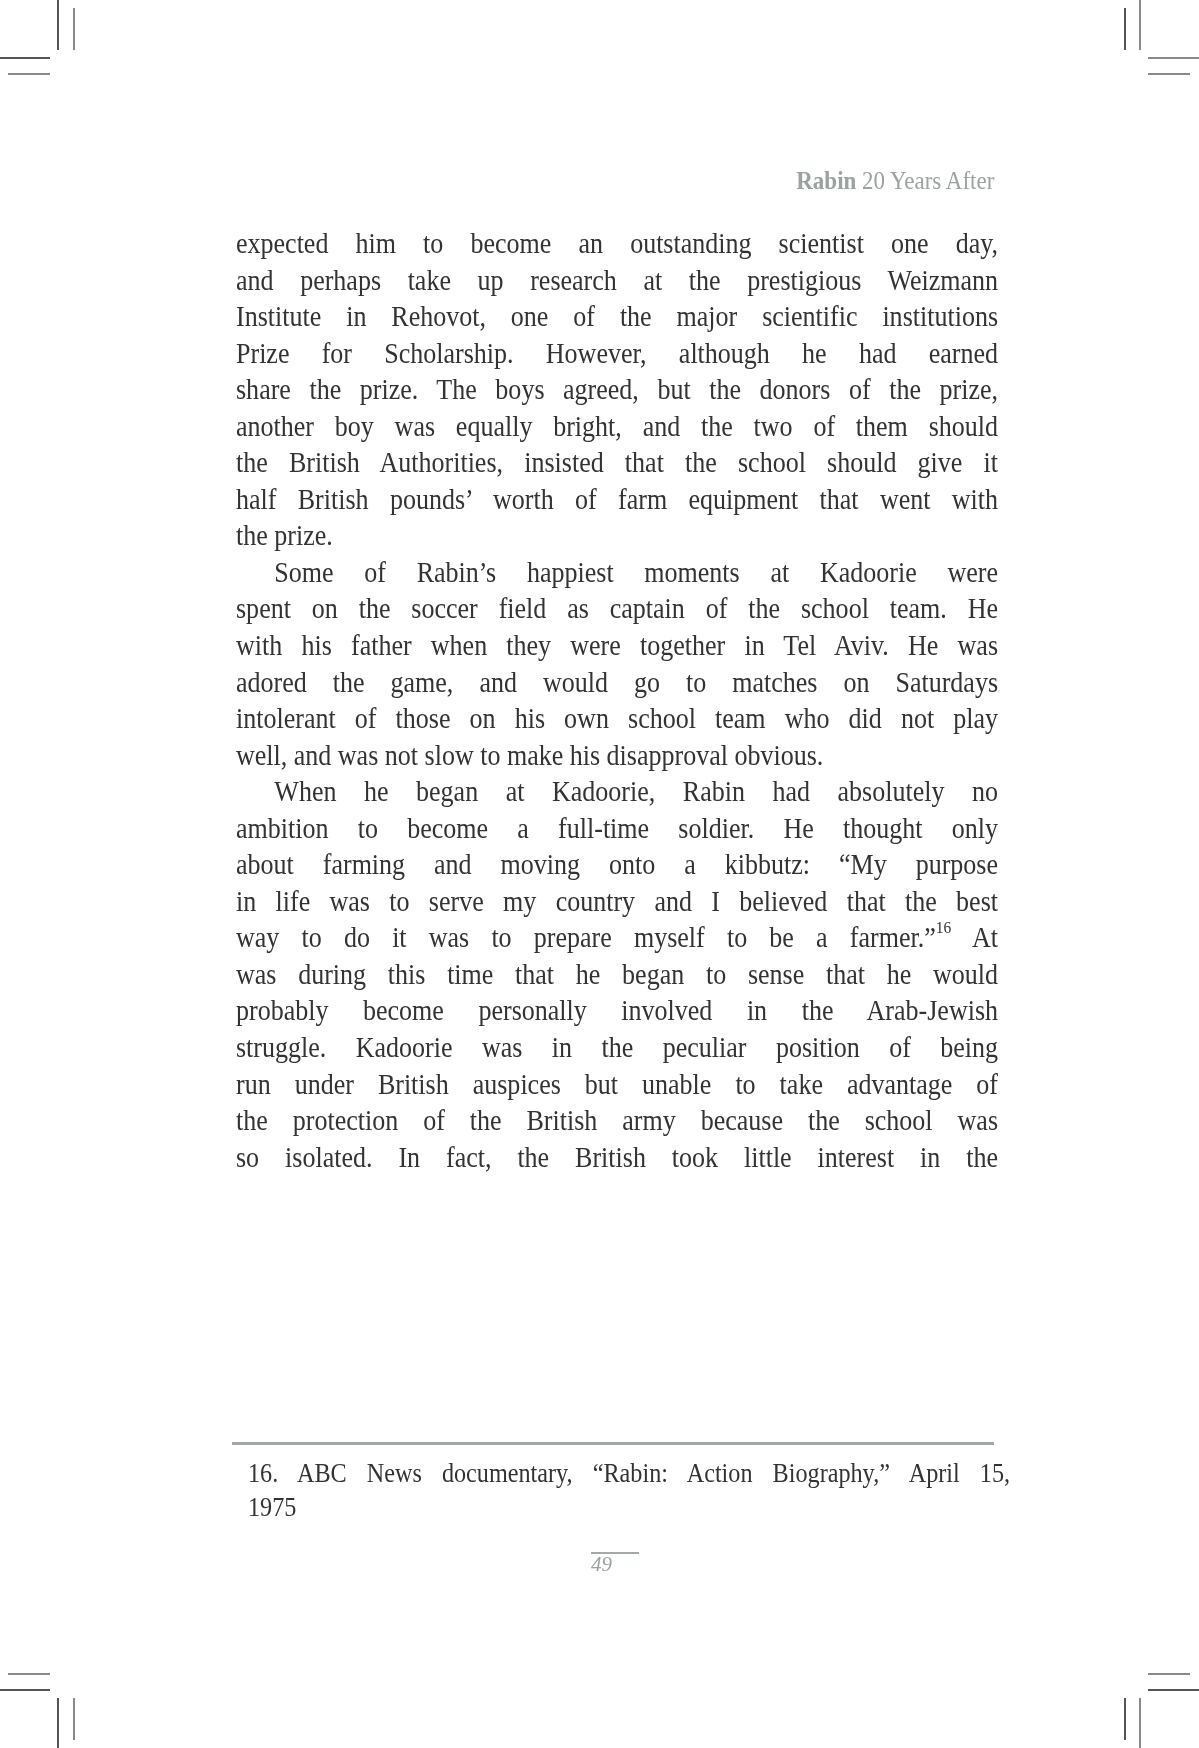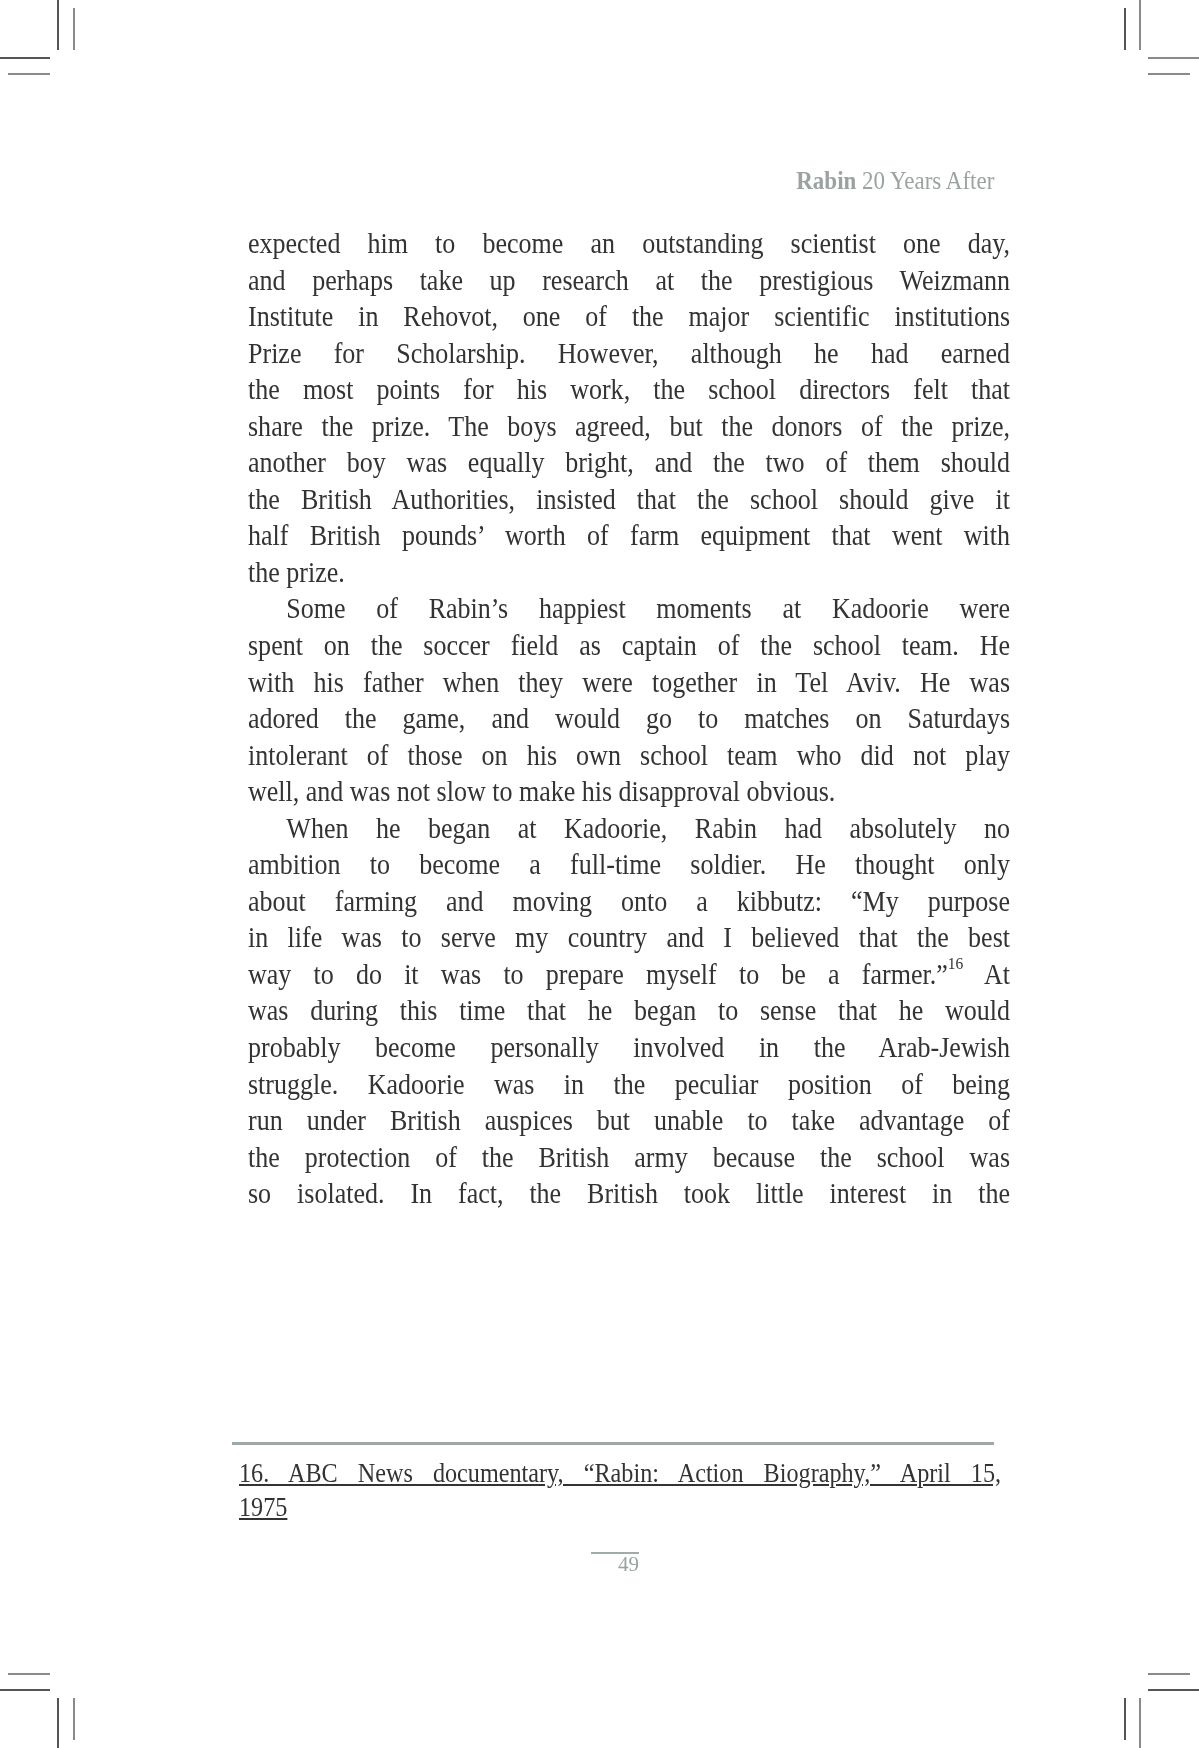--- a/index.html
+++ b/index.html
@@ -31,21 +31,21 @@
     line-height: 30px;
     color: #9aa3a2;
     white-space: nowrap;
     transform-origin: right center;
     transform: scaleX(0.92);
   }
   .running-head .bold { font-weight: bold; }
 
   .body-text {
     position: absolute;
-    left: 248px;
+    left: 236px;
     top: 226px;
     width: 762px;
   }
   .line {
     height: 36.56px;
     line-height: 36.56px;
     font-size: 28.5px;
     white-space: nowrap;
     overflow: visible;
     position: relative;
@@ -75,24 +75,23 @@
   .fn-rule {
     position: absolute;
     left: 232px;
     top: 1442px;
     width: 762px;
     height: 3px;
     background: #9fa9a7;
   }
   .footnote {
     position: absolute;
-    left: 239px;
+    left: 248px;
     top: 1456px;
     width: 762px;
-    text-decoration: underline;
   }
   .footnote .line {
     height: 34px;
     line-height: 34px;
     font-size: 26.5px;
   }
   .footnote .line .inner {
     width: 835px;
   }
 
@@ -102,24 +101,25 @@
     top: 1552px;
     width: 48px;
     height: 2px;
     background: #a3aba9;
   }
   .folio {
     position: absolute;
     left: 591px;
     top: 1553px;
     width: 48px;
-    text-align: right;
+    text-align: left;
     font-size: 21px;
     line-height: 22px;
     color: #9aa3a2;
+    font-style: italic;
   }
 </style>
 </head>
 <body>
 
 <div class="crop v" style="left:57px; top:0; height:50px;"></div>
 <div class="crop v gray" style="left:73px; top:8px; height:42px;"></div>
 <div class="crop h" style="left:0; top:57px; width:50px;"></div>
 <div class="crop h gray" style="left:8px; top:73px; width:42px;"></div>
 
@@ -149,23 +149,20 @@
   <div class="line">
       <span class="inner">and perhaps take up research at the prestigious Weizmann</span>
     </div>
   <div class="line">
       <span class="inner">Institute in Rehovot, one of the major scientific institutions</span>
     </div>
   <div class="line">
       <span class="inner">Prize for Scholarship. However, although he had earned</span>
     </div>
   <div class="line">
-      <span class="inner">the most points for his work, the school directors felt that</span>
-    </div>
-  <div class="line">
       <span class="inner">share the prize. The boys agreed, but the donors of the prize,</span>
     </div>
   <div class="line">
       <span class="inner">another boy was equally bright, and the two of them should</span>
     </div>
   <div class="line">
       <span class="inner">the British Authorities, insisted that the school should give it</span>
     </div>
   <div class="line">
       <span class="inner">half British pounds’ worth of farm equipment that went with</span>

